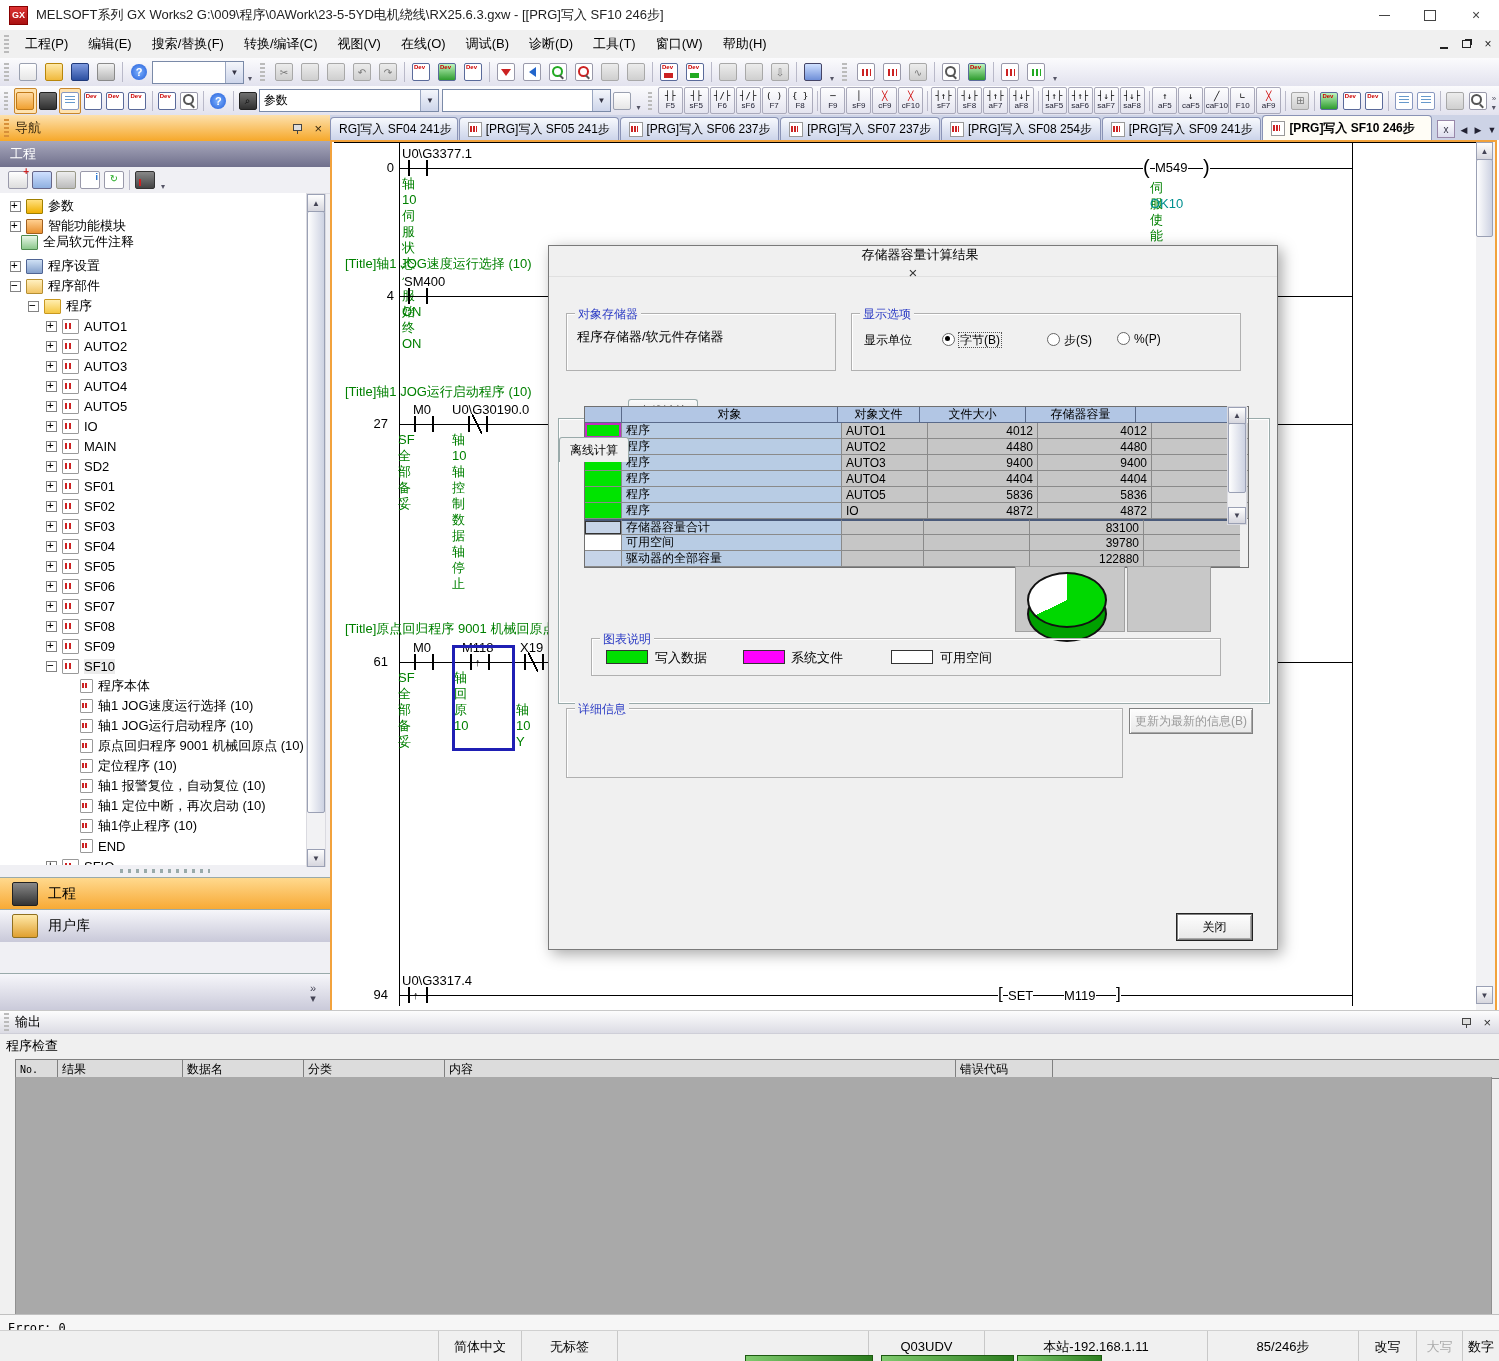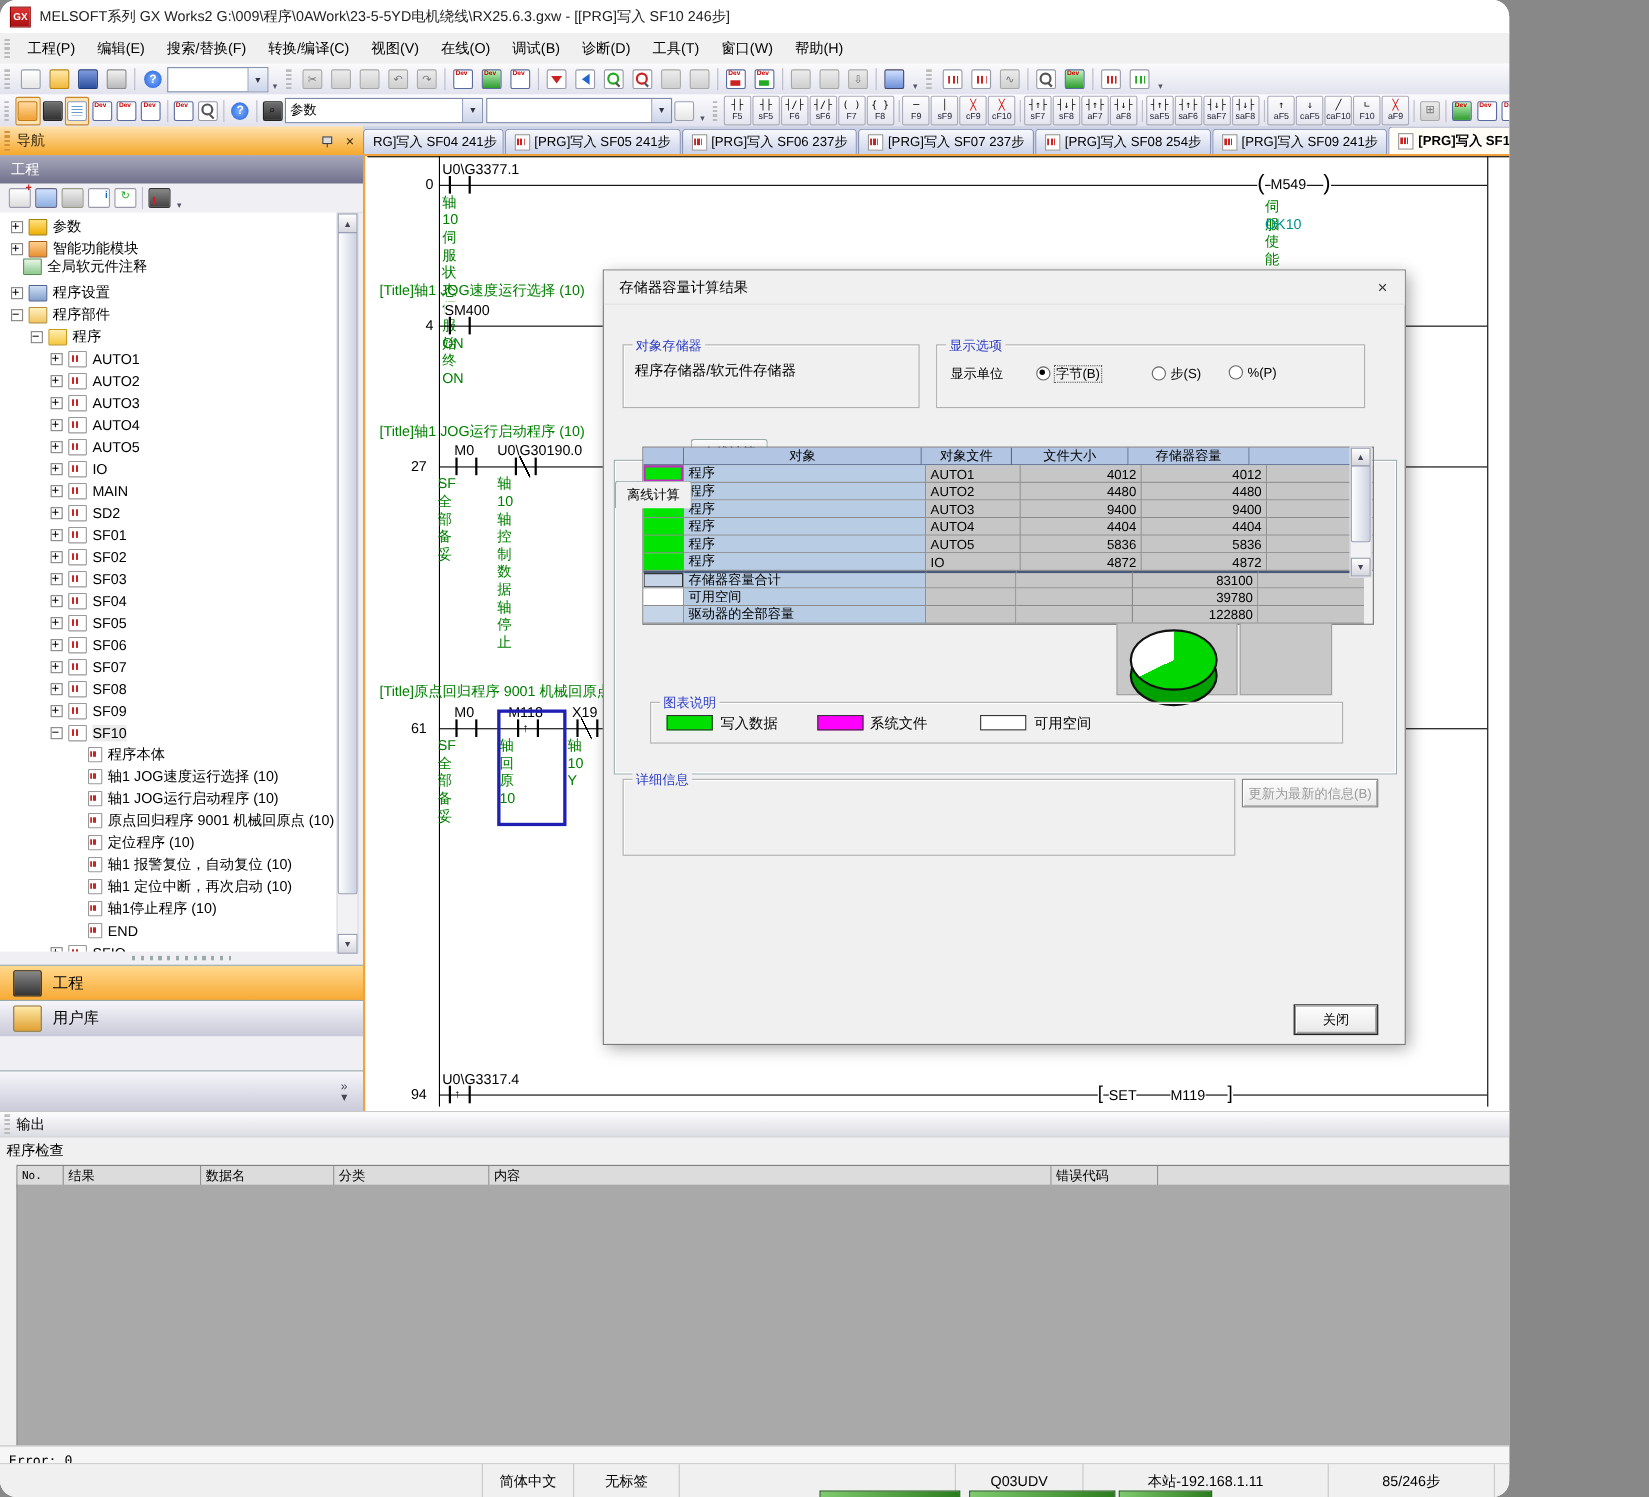--- a/index.html
+++ b/index.html
@@ -1,17 +1,17 @@
 <!DOCTYPE html>
 <html><head>
 <meta charset="utf-8">
 <style>
   html,body{margin:0;padding:0;background:#888;}
-  #app{position:relative;width:1372px;height:1361px;background:#ffffff;overflow:hidden;
-       font-family:"Liberation Sans","DejaVu Sans",sans-serif;color:#000;border-radius:15px;}
+  #app{position:relative;width:1499px;height:1361px;background:#ffffff;overflow:hidden;
+       font-family:"Liberation Sans","DejaVu Sans",sans-serif;color:#000;}
   .abs{position:absolute;}
 
   
   #titlebar{left:0;top:0;width:1499px;height:30px;background:#fff;border-bottom:1px solid #e4e4e4;display:flex;align-items:center;}
   #app-icon{width:17px;height:17px;margin:0 8px 0 9px;background:linear-gradient(#d33,#a11);border:1px solid #800;color:#fff;font-size:9px;line-height:17px;text-align:center;font-weight:bold;}
   #title-text{font-size:13px;color:#222;}
   .wctl{width:46px;height:29px;display:flex;align-items:center;justify-content:center;color:#444;font-size:14px;}
   #win-min i{display:block;width:11px;height:1px;background:#444;}
   #win-max i{display:block;width:10px;height:9px;border:1px solid #444;}
   #titlebar .spacer{flex:1;}
@@ -141,21 +141,21 @@
   .ltitle{position:absolute;font-size:13px;color:#008000;white-space:nowrap;}
   .kontakt{position:absolute;width:16px;height:16px;border-left:2px solid #000;border-right:2px solid #000;}
   .kontakt.nc::after{content:"";position:absolute;left:2px;top:-2px;width:10px;height:20px;background:linear-gradient(to top right,transparent 46%,#000 46%,#000 54%,transparent 54%);}
   .kontakt.pulse::before{content:"↑";position:absolute;left:3px;top:0px;font-size:11px;line-height:16px;}
   .paren{position:absolute;font-size:20px;color:#000;background:#fff;line-height:20px;}
   .selbox{position:absolute;border:3px solid #1f1fb4;}
   .brk{position:absolute;font-size:17px;color:#000;background:#fff;line-height:18px;}
 
   
   #dialog{left:548px;top:245px;width:728px;height:703px;background:#f0f0f0;border:1px solid #7a7a7a;box-shadow:4px 4px 14px rgba(0,0,0,.35);}
-  #dlg-title{left:0;top:0;width:728px;height:30px;background:#f0f0f0;border-bottom:1px solid #e0e0e0;display:flex;align-items:center;font-size:13px;}
+  #dlg-title{left:0;top:0;width:728px;height:30px;background:#f0f0f0;border-bottom:1px solid #e0e0e0;display:flex;align-items:center;font-size:13px;flex-direction:column;}
   #dlg-title span{padding-left:14px;flex:1;}
   #dlg-x{width:40px;text-align:center;font-size:15px;color:#333;}
   #dlg-band{left:18px;top:38px;width:684px;height:19px;background:linear-gradient(90deg,#2c5fc0,#cfe0f5);color:#fff;font-weight:bold;font-size:13px;display:flex;align-items:center;padding-left:12px;width:672px;}
   .grp{position:absolute;border:1px solid #b0b0b0;box-shadow:inset 1px 1px 0 #fff;}
   .grp-label{position:absolute;top:-8px;left:8px;background:#f0f0f0;color:#2b3bc4;font-size:12px;padding:0 3px;}
   .dlg-text{position:absolute;font-size:13px;color:#000;}
   .radio{width:11px;height:11px;border-radius:50%;border:1px solid #666;background:#fff;position:relative;display:inline-block;vertical-align:-2px;margin-right:4px;}
   .radio.sel::after{content:"";position:absolute;left:2px;top:2px;width:5px;height:5px;border-radius:50%;background:#000;}
   .ropt{position:absolute;font-size:12px;}
   .ropt .fl{outline:1px dotted #555;padding:0 1px;}
@@ -884,21 +884,21 @@
     <div class="ldev" style="left:413px;top:640px">M0</div>
     <div class="kontakt" style="left:414px;top:654px"></div>
     <div class="lcom" style="left:398px;top:670px">SF全部备
 妥</div>
     <div class="ldev" style="left:462px;top:640px">M118</div>
     <div class="kontakt pulse" style="left:470px;top:654px"></div>
     <div class="lcom" style="left:454px;top:670px">轴回原10</div>
     <div class="selbox" style="left:452px;top:645px;width:57px;height:100px"></div>
     <div class="ldev" style="left:520px;top:640px">X19</div>
     <div class="kontakt nc" style="left:524px;top:654px"></div>
-    <div class="lcom" style="left:516px;top:670px">轴10
+    <div class="lcom" style="left:516px;top:702px">轴10
 Y</div>
 
     <div class="lstep" style="left:362px;top:987px">94</div>
     <div class="lline" style="left:399px;top:995px;width:953px;height:1px"></div>
     <div class="ldev" style="left:402px;top:973px">U0\G3317.4</div>
     <div class="kontakt pulse" style="left:408px;top:987px"></div>
     <span class="brk" style="left:998px;top:985px">[</span>
     <div class="ldev" style="left:1008px;top:988px">SET</div>
     <div class="ldev" style="left:1064px;top:988px">M119</div>
     <span class="brk" style="left:1116px;top:985px">]</span>

